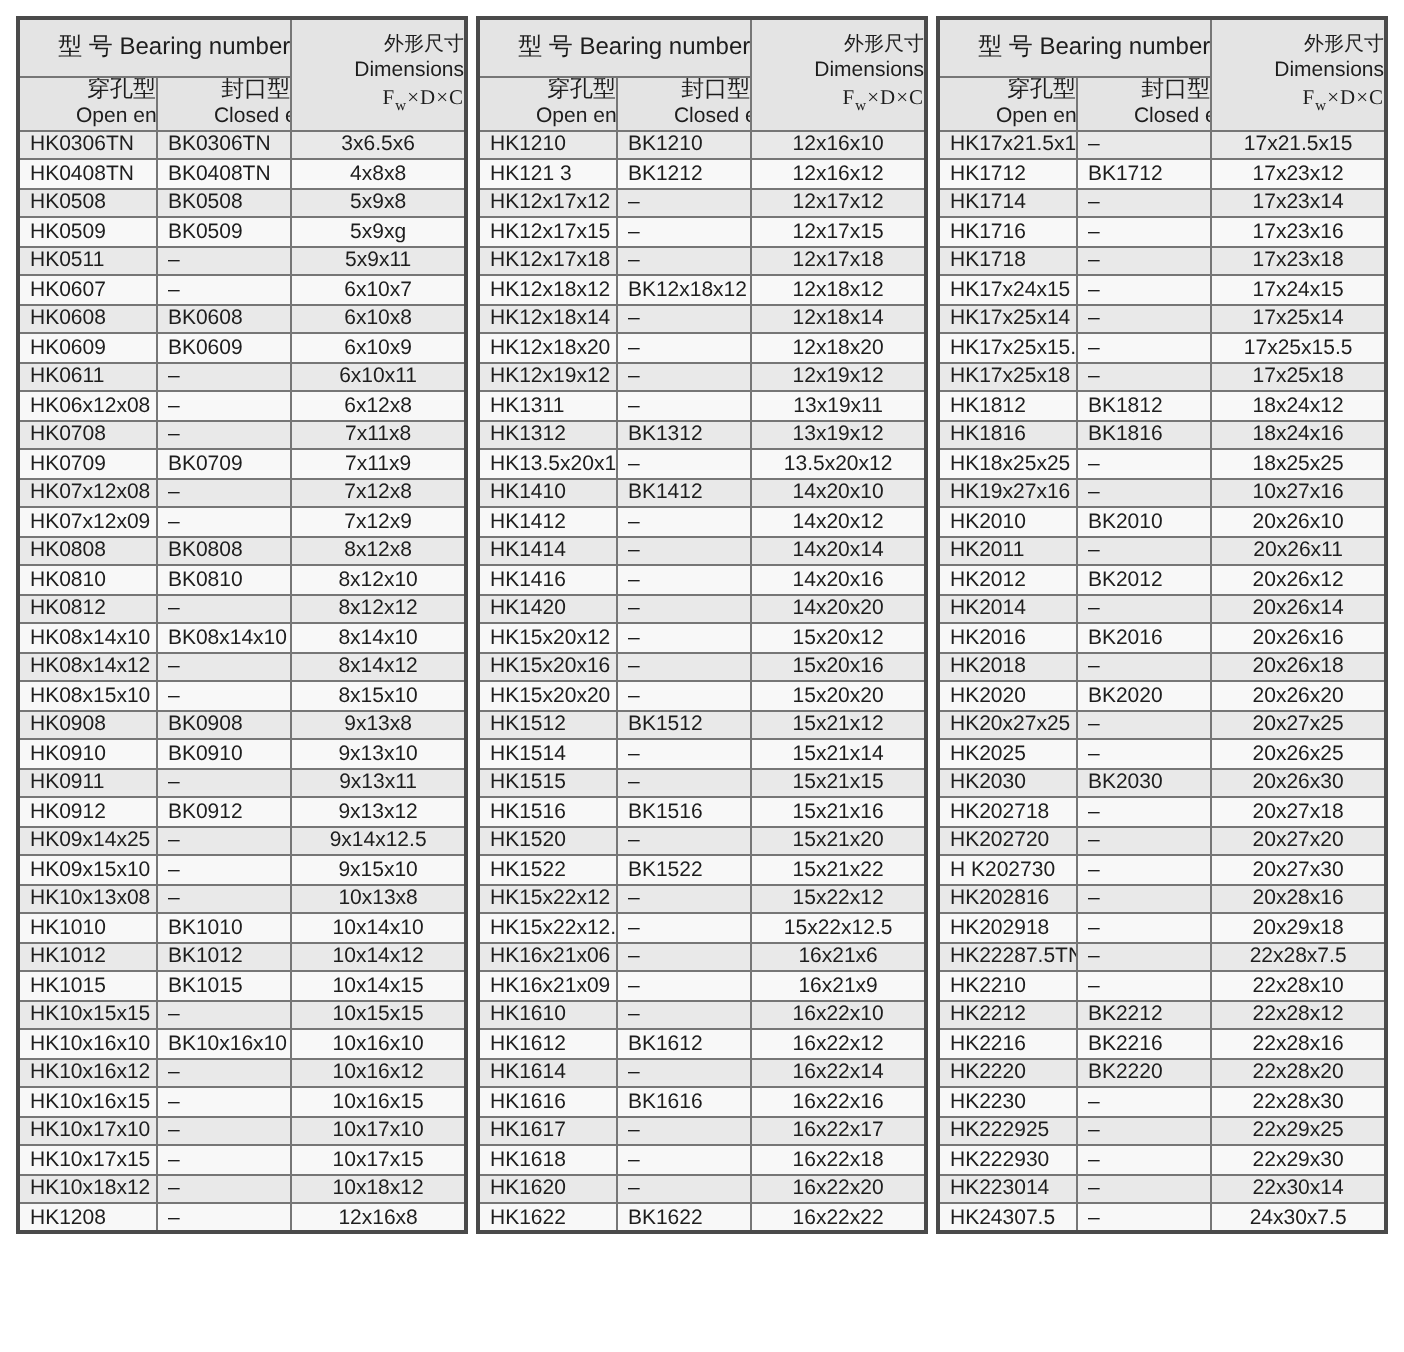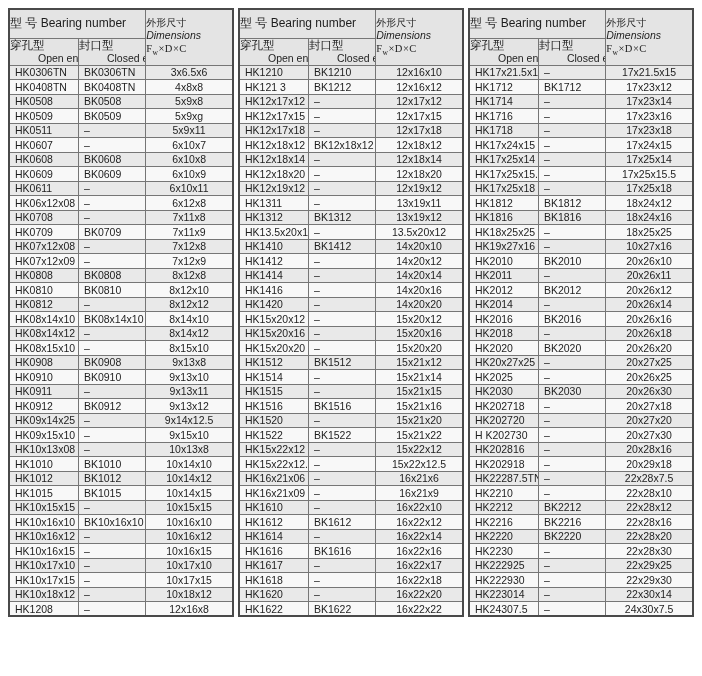--- a/index.html
+++ b/index.html
@@ -4,27 +4,27 @@
 <style>
   * { margin: 0; padding: 0; box-sizing: border-box; }
   html, body { width: 702px; height: 676px; background: #ffffff; }
   body { font-family: "Liberation Sans", "DejaVu Sans", sans-serif; color: #1d1d1d; }
   .page { width: 702px; height: 676px; padding: 8px; display: flex; gap: 4px; align-items: flex-start; }
   table { border-collapse: collapse; table-layout: fixed; width: 226px; border: 2px solid #4a4a4a; }
   col.c1 { width: 31%; }
   col.c2 { width: 30%; }
   col.c3 { width: 39%; }
   th, td { border: 1px solid #767676; overflow: hidden; white-space: nowrap; }
-  thead th { background: #e4e4e4; font-weight: normal; text-align: left; vertical-align: middle; }
+  thead th { background: #e4e4e4; font-weight: normal; text-align: right; vertical-align: middle; }
   .h-top { height: 29px; font-size: 12px; }
   .h-sub { height: 27px; }
   .h-sub .cn { font-size: 11.5px; line-height: 1.15; }
   .h-sub .en { font-size: 10.5px; line-height: 1.15; padding-left: 28px; }
   .h-dim .cn { font-size: 10px; line-height: 1.2; }
-  .h-dim .en { font-size: 10.5px; line-height: 1.25; font-style: italic; }
+  .h-dim .en { font-size: 10.5px; line-height: 1.25; }
   .h-dim .formula { font-size: 10.5px; line-height: 1.25; letter-spacing: 0.5px; font-family: Liberation Serif, serif; }
   .h-dim sub { font-size: 7.5px; }
   tbody td { height: 14.5px; font-size: 10.5px; padding-left: 5px; text-align: left; }
   tbody td.dim { text-align: center; padding-left: 0; }
   tbody tr:nth-child(odd)  td { background: #e9e9e9; }
   tbody tr:nth-child(even) td { background: #f8f8f8; }
 </style>
 </head>
 <body>
 

